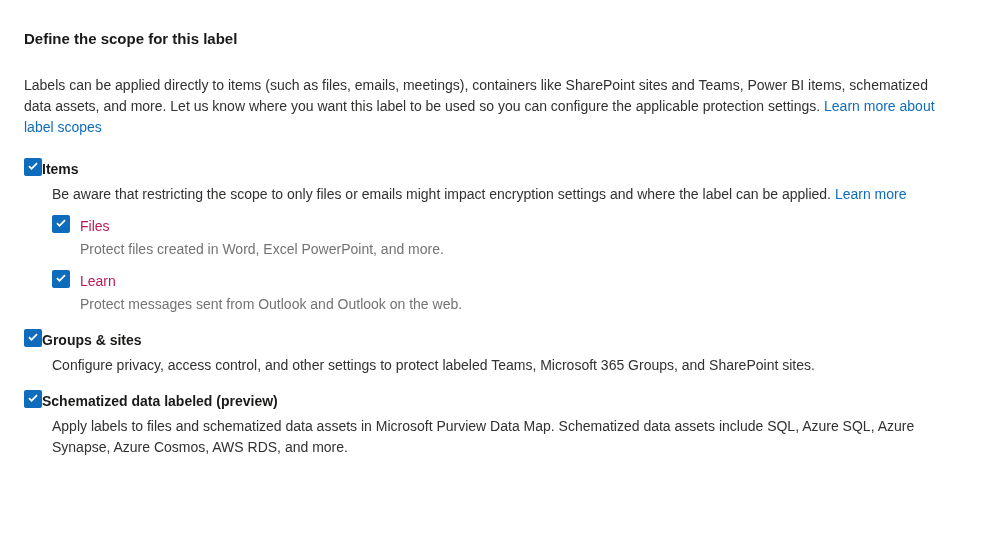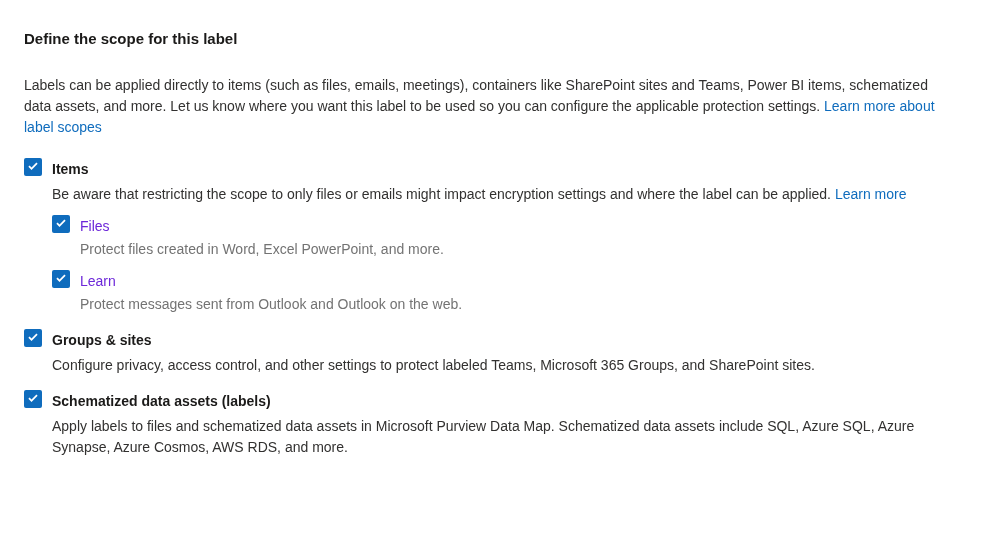--- a/index.html
+++ b/index.html
@@ -21,40 +21,39 @@
     .intro {
       color: #323130;
       margin-bottom: 20px;
       max-width: 920px;
     }
     .intro a, .link { color: #0f6cbd; text-decoration: none; cursor: pointer; }
     .scope-item { margin-bottom: 14px; }
     .scope-header {
       display: flex;
       align-items: flex-start;
-      gap: 10px;
     }
     .scope-label {
       font-weight: 600;
       color: #1b1a19;
       padding-top: 1px;
     }
     .scope-desc {
       margin-left: 28px;
       margin-top: 4px;
       color: #323130;
       max-width: 910px;
     }
     .sub-list {
       margin-left: 28px;
       margin-top: 10px;
     }
     .sub-item { margin-bottom: 10px; }
     .sub-header { display: flex; align-items: flex-start; gap: 10px; }
-    .sub-label { font-weight: 400; color: #6d28d9; padding-top: 1px; }
+    .sub-label { font-weight: 400; color: #be185d; padding-top: 1px; }
     .sub-desc { margin-left: 28px; margin-top: 2px; color: #737373; }
     .checkbox {
       width: 18px;
       height: 18px;
       border-radius: 2px;
       background: #0f6cbd;
       display: inline-flex;
       align-items: center;
       justify-content: center;
       flex-shrink: 0;
@@ -124,16 +123,16 @@
   <div class="scope-desc">Configure privacy, access control, and other settings to protect labeled Teams, Microsoft 365 Groups, and SharePoint sites.</div>
 </div>
 
 <div class="scope-item">
   <div class="scope-header">
     <span class="checkbox">
       <svg viewBox="0 0 16 16">
           <path d="M13.3 4.3l-7 7-3.6-3.6 1.4-1.4 2.2 2.2 5.6-5.6z" fill="#ffffff"></path>
         </svg>
     </span>
-    <span class="scope-label">Schematized data assets (labels)</span>
+    <span class="scope-label">Schematized data labeled (preview)</span>
   </div>
   <div class="scope-desc">Apply labels to files and schematized data assets in Microsoft Purview Data Map. Schematized data assets include SQL, Azure SQL, Azure Synapse, Azure Cosmos, AWS RDS, and more.</div>
 </div>
 
 </body></html>

